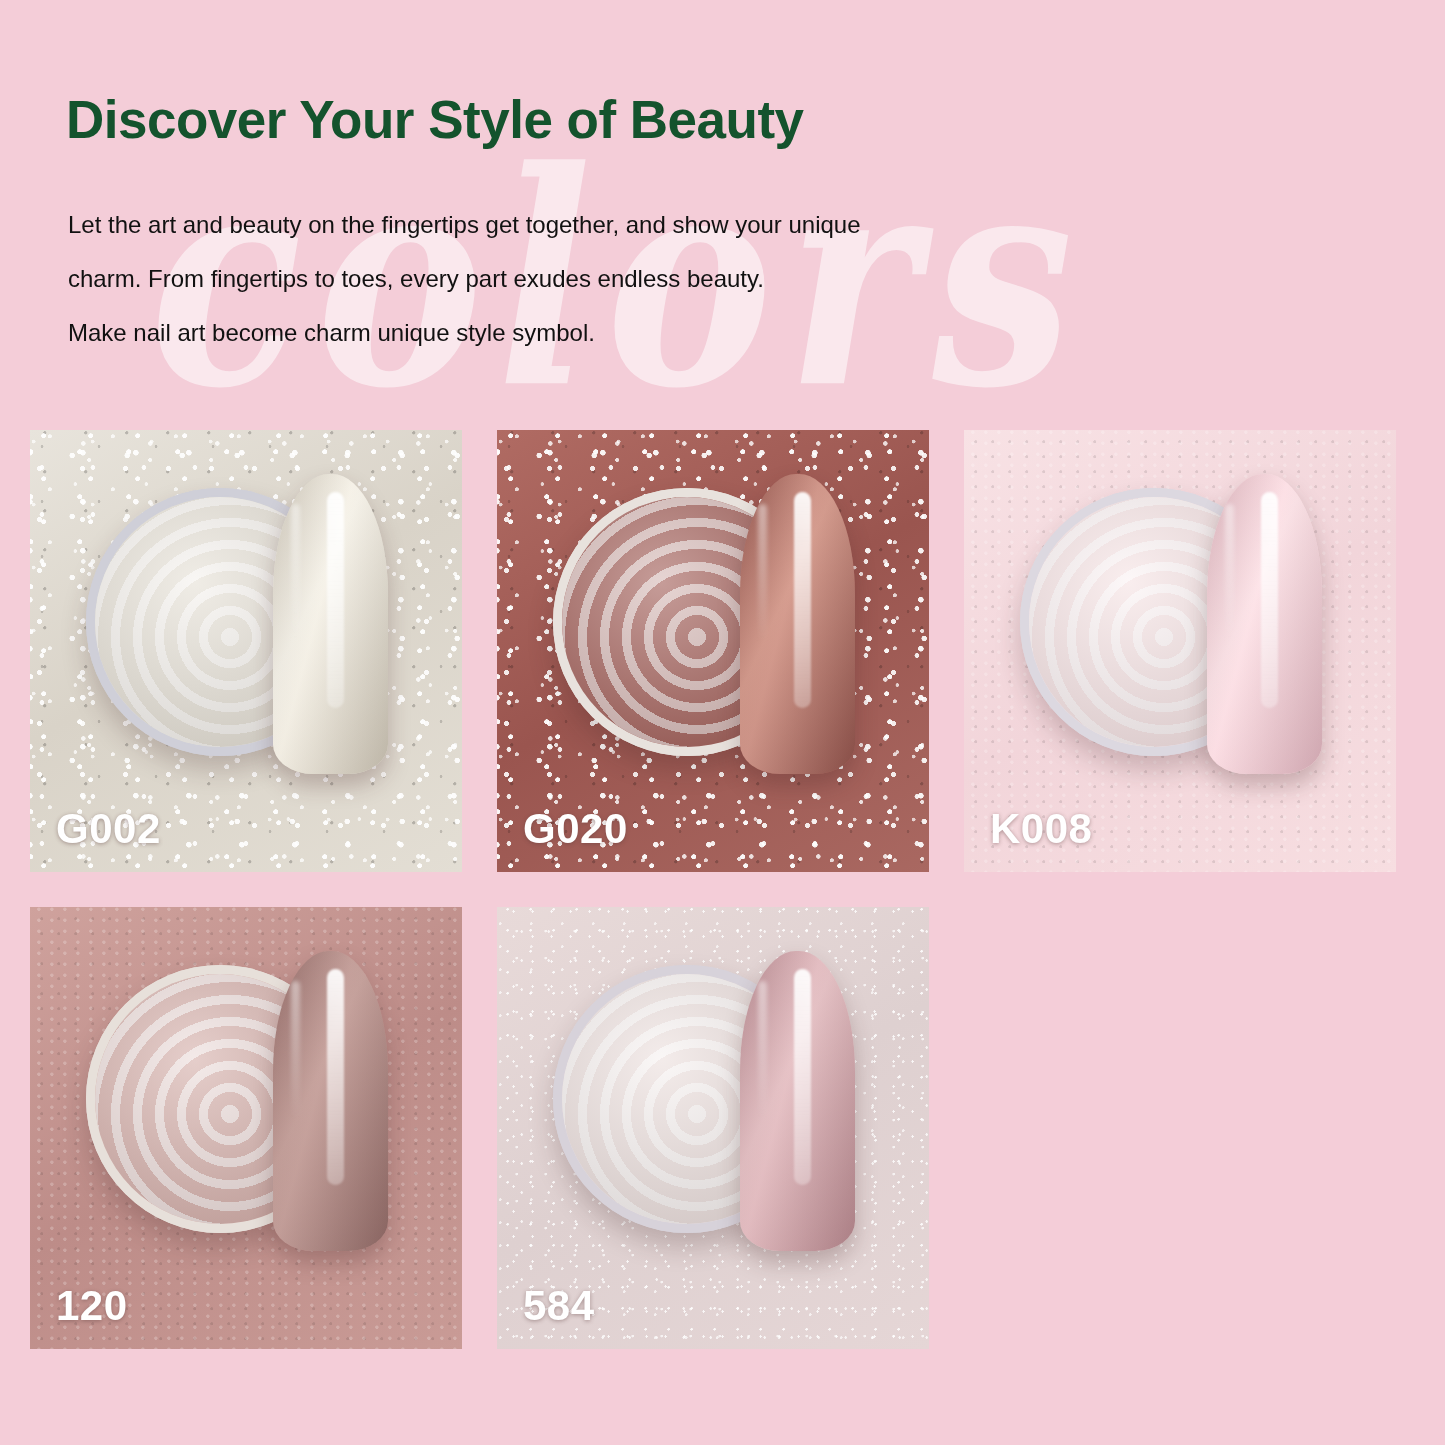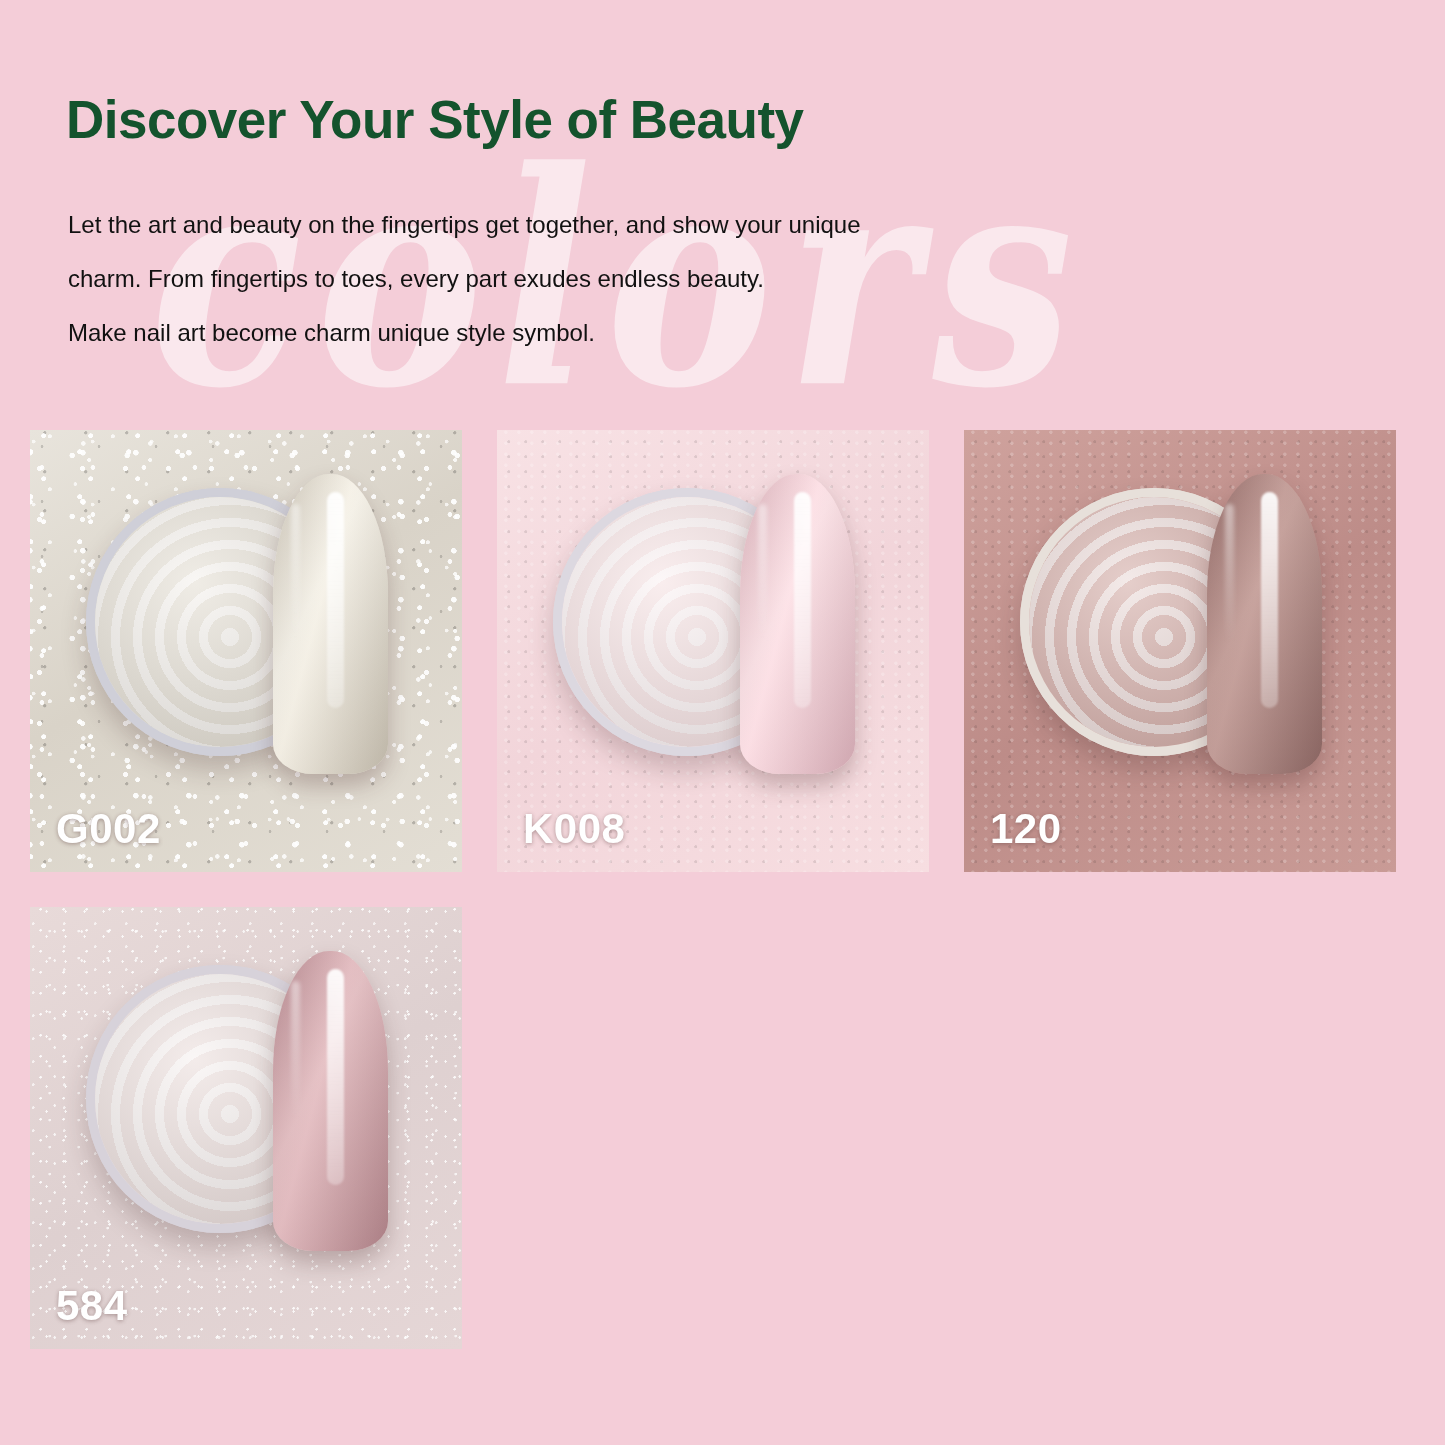--- a/index.html
+++ b/index.html
@@ -279,20 +279,36 @@
           </div>
         </div>
         <div class="nail" style="background: linear-gradient(115deg, rgb(231, 223, 208) 0%, rgb(246, 242, 232) 38%, rgb(222, 213, 196) 100%);">
           <div class="shade"></div>
           <div class="gloss2"></div>
           <div class="gloss"></div>
         </div>
         <div class="code">G002</div>
       </div>
       <div class="swatch">
+        <div class="bg" style="background: linear-gradient(150deg, rgb(176, 107, 99) 0%, rgb(154, 85, 79) 48%, rgb(169, 104, 97) 100%);"></div>
+        <div class="glitter coarse"></div>
+        <div class="pot" style="background: rgb(232, 226, 221); box-shadow: rgba(60, 30, 30, 0.22) 0px 14px 26px, rgb(232, 226, 221) 0px 0px 0px 7px inset;">
+          <div class="gel" style="background: rgb(163, 97, 91);">
+            <div class="swirl"></div>
+            <div class="gel-shade"></div>
+          </div>
+        </div>
+        <div class="nail" style="background: linear-gradient(115deg, rgb(168, 99, 90) 0%, rgb(210, 147, 132) 40%, rgb(158, 90, 82) 100%);">
+          <div class="shade"></div>
+          <div class="gloss2"></div>
+          <div class="gloss"></div>
+        </div>
+        <div class="code">G020</div>
+      </div>
+      <div class="swatch">
         <div class="bg" style="background: linear-gradient(150deg, rgb(248, 226, 229) 0%, rgb(242, 213, 218) 50%, rgb(247, 222, 225) 100%);"></div>
         <div class="glitter matte"></div>
         <div class="pot" style="background: rgb(220, 216, 224); box-shadow: rgba(60, 30, 30, 0.22) 0px 14px 26px, rgb(220, 216, 224) 0px 0px 0px 7px inset;">
           <div class="gel" style="background: rgb(246, 227, 228);">
             <div class="swirl"></div>
             <div class="gel-shade"></div>
           </div>
         </div>
         <div class="nail" style="background: linear-gradient(115deg, rgb(246, 201, 210) 0%, rgb(253, 225, 230) 40%, rgb(243, 195, 206) 100%);">
           <div class="shade"></div>

